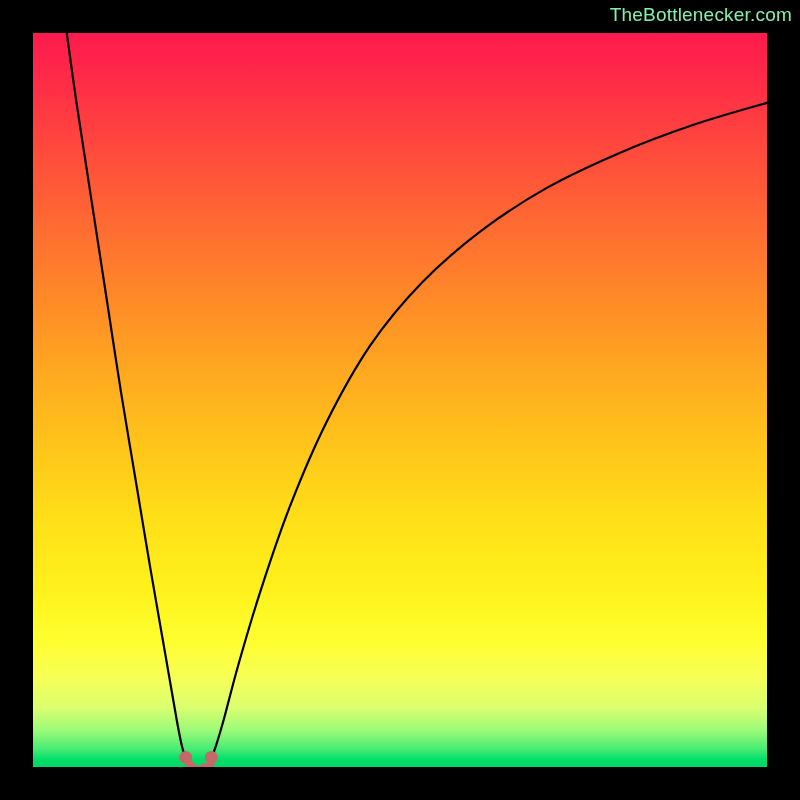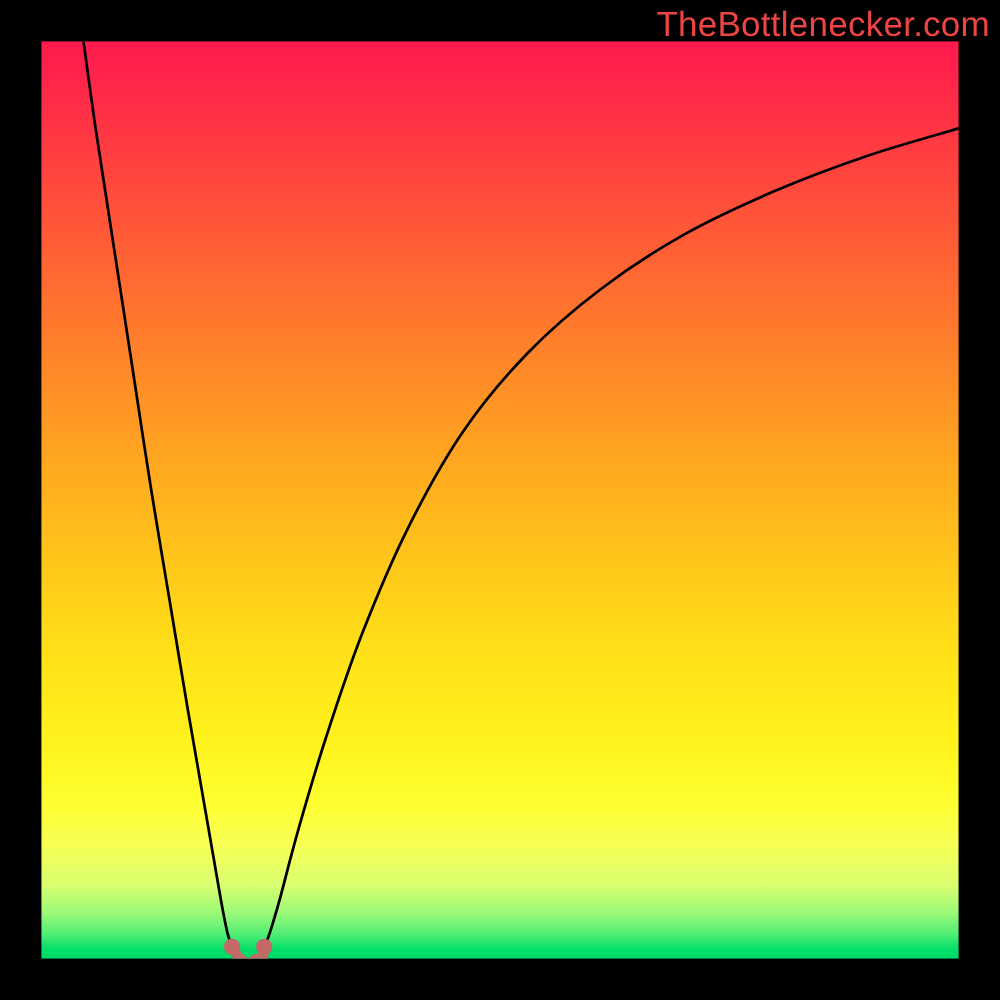--- a/index.html
+++ b/index.html
@@ -8,23 +8,23 @@
     position: relative;
     width: 800px;
     height: 800px;
     background: #000;
   }
   .watermark {
     position: absolute;
     top: 4px;
     right: 8px;
     font-family: Arial, Helvetica, sans-serif;
-    font-size: 28px;
+    font-size: 19px;
     font-weight: 500;
-    color: #ef4444;
+    color: #86efac;
     letter-spacing: 0.2px;
     z-index: 10;
   }
   .plot-area {
     position: absolute;
     left: 33px;
     top: 33px;
     width: 734px;
     height: 734px;
     overflow: hidden;

